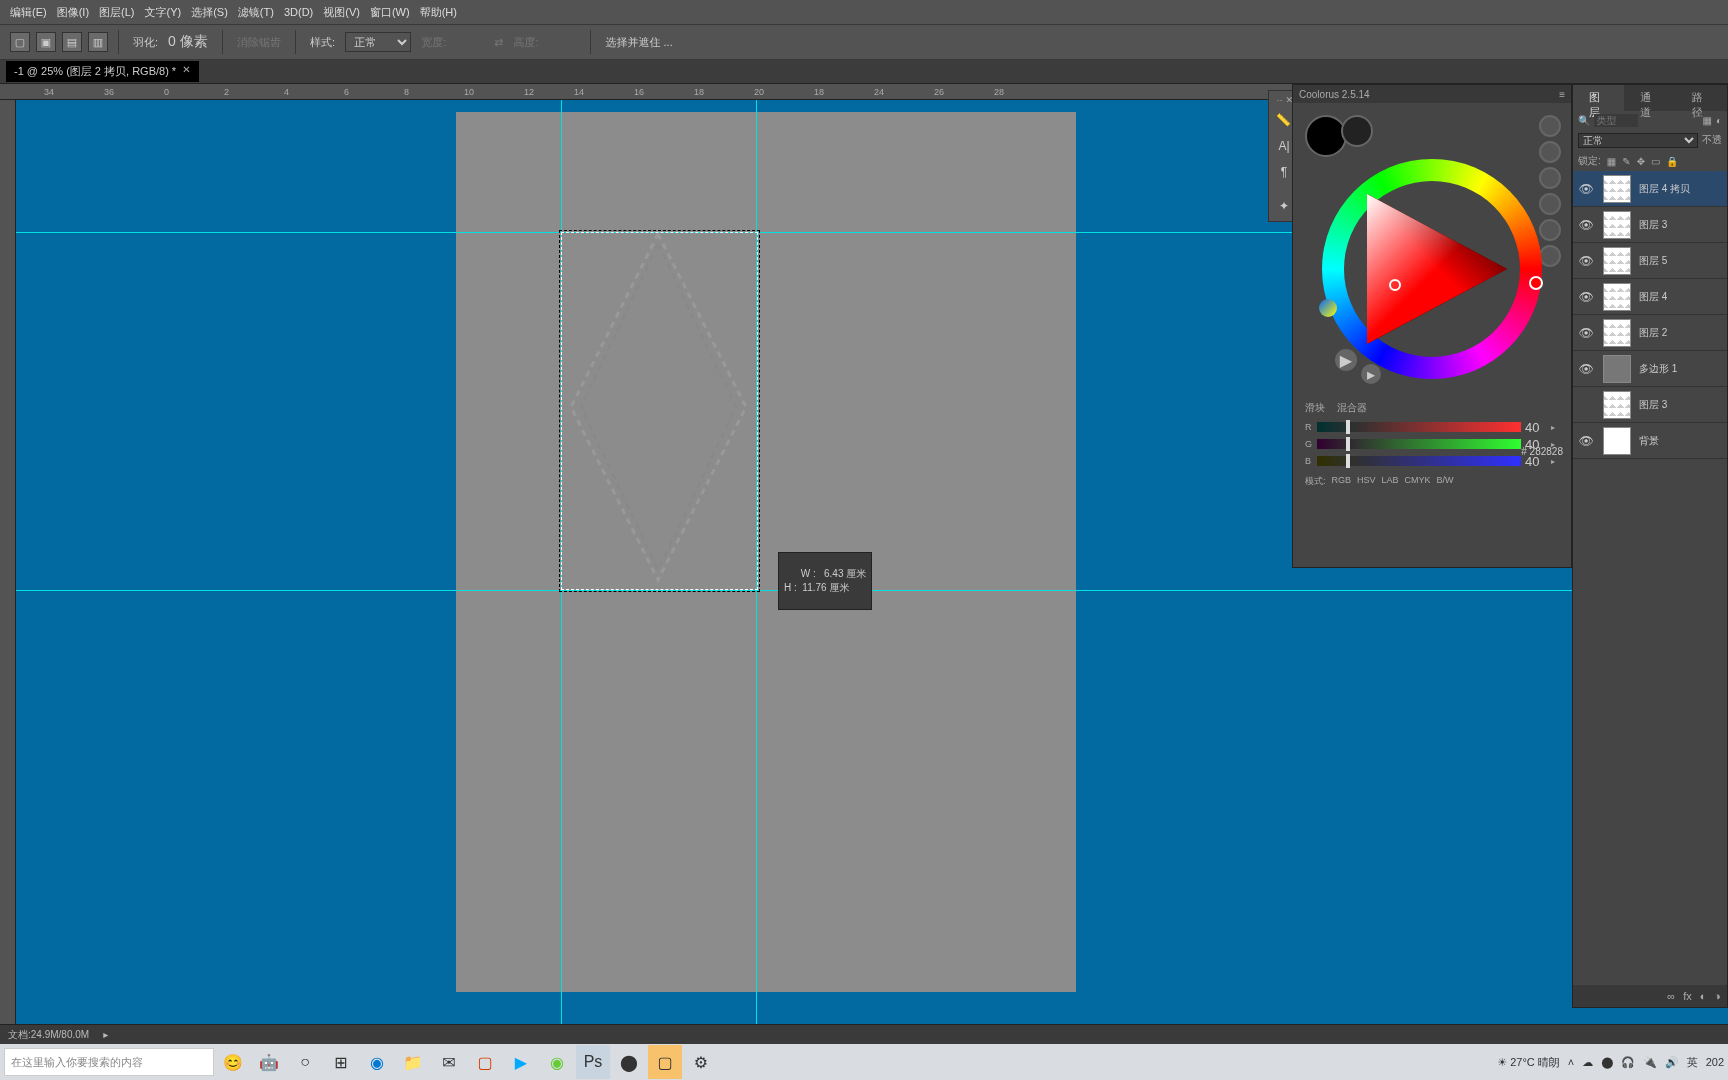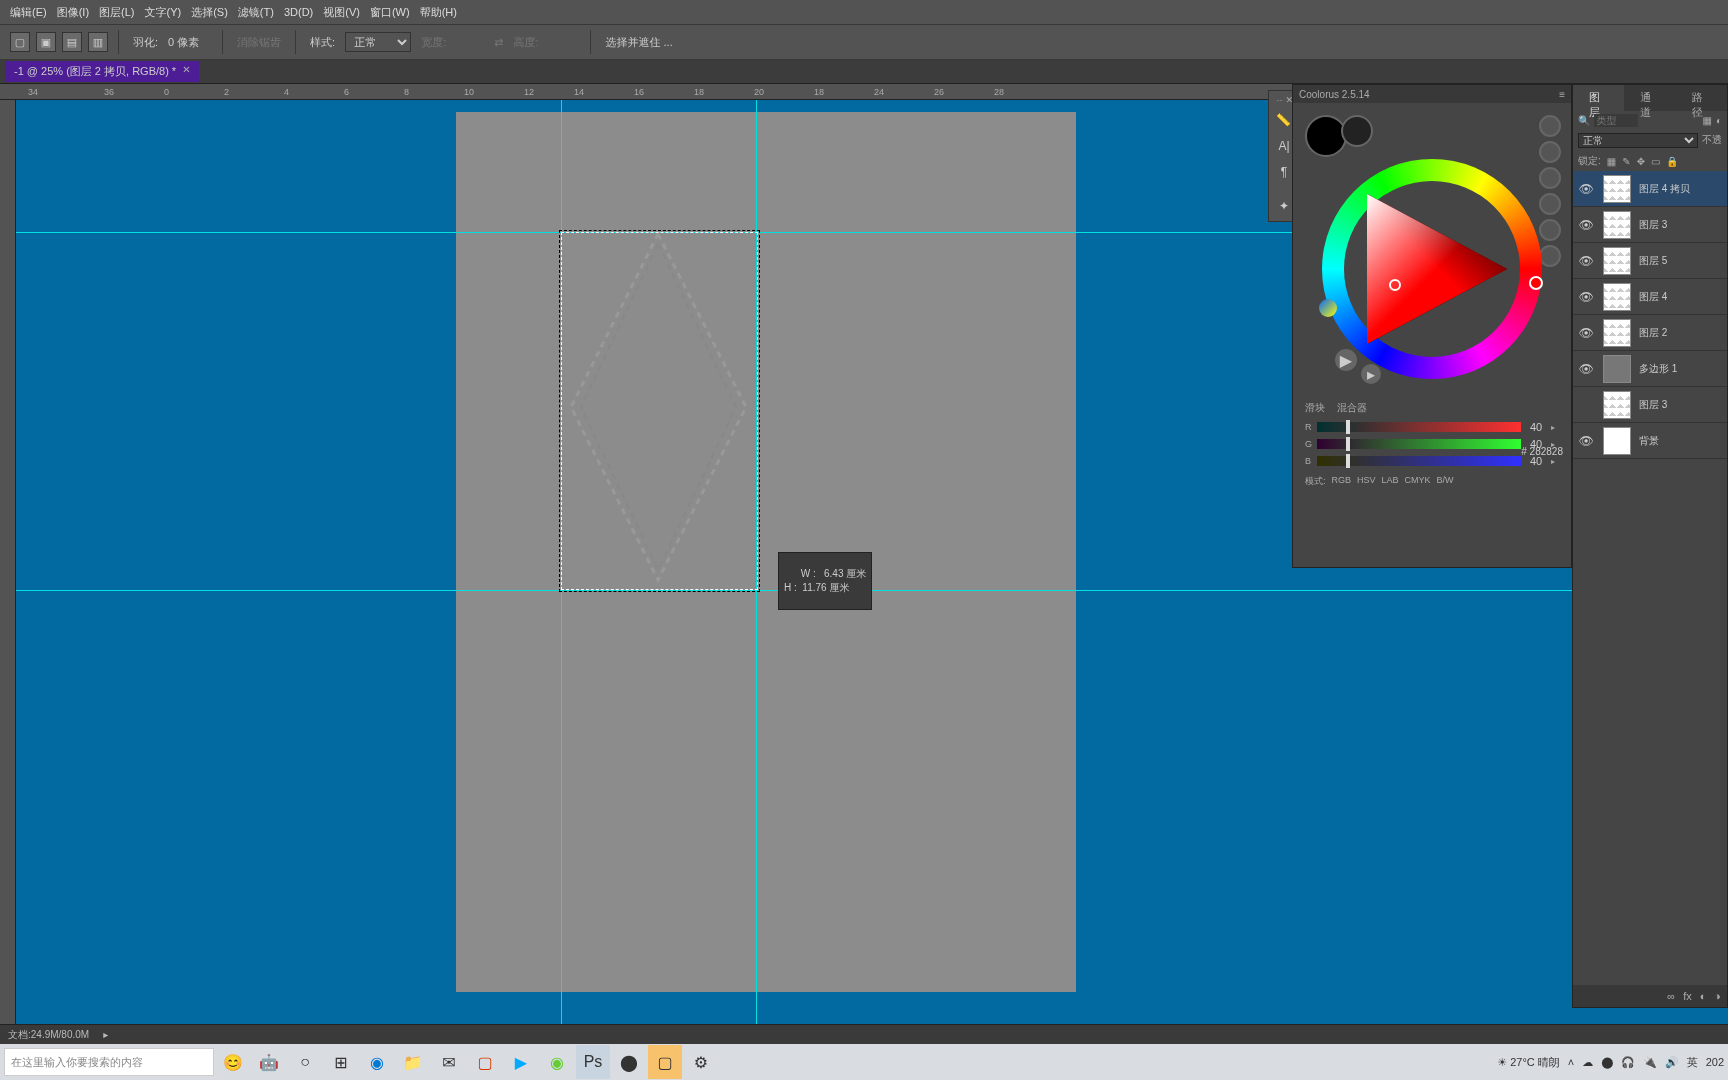--- a/index.html
+++ b/index.html
@@ -3,25 +3,25 @@
 <meta charset="utf-8">
 <style>
 *{margin:0;padding:0;box-sizing:border-box;font-family:"Microsoft YaHei",sans-serif;user-select:none}
 body{width:1728px;height:1080px;background:#535353;overflow:hidden;position:relative}
 .menubar{height:24px;background:#535353;display:flex;align-items:center;padding-left:6px;gap:2px;font-size:11px;color:#ddd}
 .menubar span{padding:2px 4px;cursor:default}
 .optbar{height:36px;background:#535353;border-top:1px solid #383838;border-bottom:1px solid #383838;display:flex;align-items:center;padding-left:10px;gap:6px;font-size:11px;color:#ccc}
 .optbar .ico{width:20px;height:20px;background:#6a6a6a;border:1px solid #333;display:flex;align-items:center;justify-content:center}
 .optbar .sep{width:1px;height:24px;background:#383838;margin:0 4px}
 .optbar .lbl{padding:0 4px}
-.optbar input[type=text]{width:44px;height:18px;background:#535353;border:none;color:#ccc;font-size:11px}
+.optbar input[type=text]{width:44px;height:18px;background:#535353;border:none;color:#ccc;font-size:14px}
 .optbar select{height:20px;background:#535353;border:1px solid #333;color:#ccc;font-size:11px;padding:0 18px 0 4px}
 .optbar .dim{color:#777}
 .tabbar{height:24px;background:#3c3c3c;display:flex;align-items:center;padding-left:6px;font-size:11px;color:#ccc;border-bottom:1px solid #222}
-.tabbar .tab{background:#4c1d95;padding:3px 8px;display:flex;align-items:flex-start;gap:6px}
+.tabbar .tab{background:#000000;padding:3px 8px;display:flex;align-items:flex-start;gap:6px}
 .tabbar .tab .x{color:#aaa;font-size:10px}
 .work{position:relative;height:calc(100% - 24px - 36px - 24px - 36px);background:#282828}
 .ruler-h{position:absolute;left:0;top:0;right:0;height:16px;background:#535353;border-bottom:1px solid #222;font-size:8px;color:#aaa;overflow:hidden}
 .ruler-h .tick{position:absolute;top:3px;font-size:9px;color:#aaa}
 .ruler-v{position:absolute;left:0;top:16px;bottom:0;width:16px;background:#535353;border-right:1px solid #222}
 .canvas-area{position:absolute;left:16px;top:16px;right:0;bottom:0;background:#0369a1;overflow:hidden}
 .artboard{position:absolute;background:#8c8c8c}
 .guide-v{position:absolute;top:0;bottom:0;width:1px;background:#00e0e0}
 .guide-h{position:absolute;left:0;right:0;height:1px;background:#00e0e0}
 .marquee{position:absolute;border:1px dashed #fff}
@@ -42,21 +42,21 @@
 .tri-overlay{position:absolute;left:68px;top:85px;width:140px;height:150px;background:linear-gradient(135deg,white,transparent 50%),linear-gradient(225deg,black,transparent 50%);clip-path:polygon(0 0,100% 50%,0 100%)}
 .swatch-row{position:absolute;top:6px;left:6px;display:flex;gap:4px}
 .swatch-row .sw{width:24px;height:24px;border-radius:50%;border:2px solid #666}
 .side-dots{position:absolute;right:4px;top:6px;display:flex;flex-direction:column;gap:4px}
 .side-dots .d{width:22px;height:22px;border-radius:50%;background:#555;border:2px solid #666}
 .hex{position:absolute;right:8px;bottom:110px;color:#ccc;font-size:10px}
 .slider-tabs{display:flex;gap:12px;font-size:10px;color:#aaa;padding:2px 6px}
 .slider{height:14px;margin:3px 6px;position:relative;display:flex;align-items:center;gap:4px}
 .slider .lbl{width:8px;font-size:9px;color:#aaa}
 .slider .bar{flex:1;height:10px;position:relative}
-.slider .val{width:22px;font-size:11px;color:#ccc;text-align:center}
+.slider .val{width:22px;font-size:13px;color:#ccc;}
 .slider .arr{width:8px;font-size:8px;color:#aaa}
 .modes{display:flex;gap:6px;font-size:9px;color:#aaa;padding:4px 6px}
 .layers{position:absolute;right:0;top:0;width:156px;height:calc(100% - 36px);background:#454545;border:1px solid #222;display:flex;flex-direction:column}
 .layers .tabs{display:flex;height:26px;background:#383838;font-size:11px;color:#aaa}
 .layers .tabs span{padding:5px 16px}
 .layers .tabs .active{background:#454545;color:#ddd}
 .layers .filter{display:flex;align-items:center;padding:3px 5px;gap:4px;font-size:10px;color:#aaa}
 .layers .filter input{width:44px;background:#3a3a3a;border:none;color:#aaa;font-size:10px;padding:1px 2px}
 .layers .blend{display:flex;padding:3px 5px;gap:4px;font-size:10px;color:#aaa}
 .layers .blend select{flex:1;background:#3a3a3a;border:1px solid #222;color:#ccc;font-size:10px}
@@ -120,21 +120,21 @@
   </div>
 </div>
 
 <div class="work">
   <div class="panel-ctrl">
     <span>··</span>
     <span>✕</span>
   </div>
 
   <div class="ruler-h">
-    <span class="tick" style="left:28px">34</span>
+    <span class="tick" style="left:44px">34</span>
     <span class="tick" style="left:104px">36</span>
     <span class="tick" style="left:164px">0</span>
     <span class="tick" style="left:224px">2</span>
     <span class="tick" style="left:284px">4</span>
     <span class="tick" style="left:344px">6</span>
     <span class="tick" style="left:404px">8</span>
     <span class="tick" style="left:464px">10</span>
     <span class="tick" style="left:524px">12</span>
     <span class="tick" style="left:574px">14</span>
     <span class="tick" style="left:634px">16</span>

